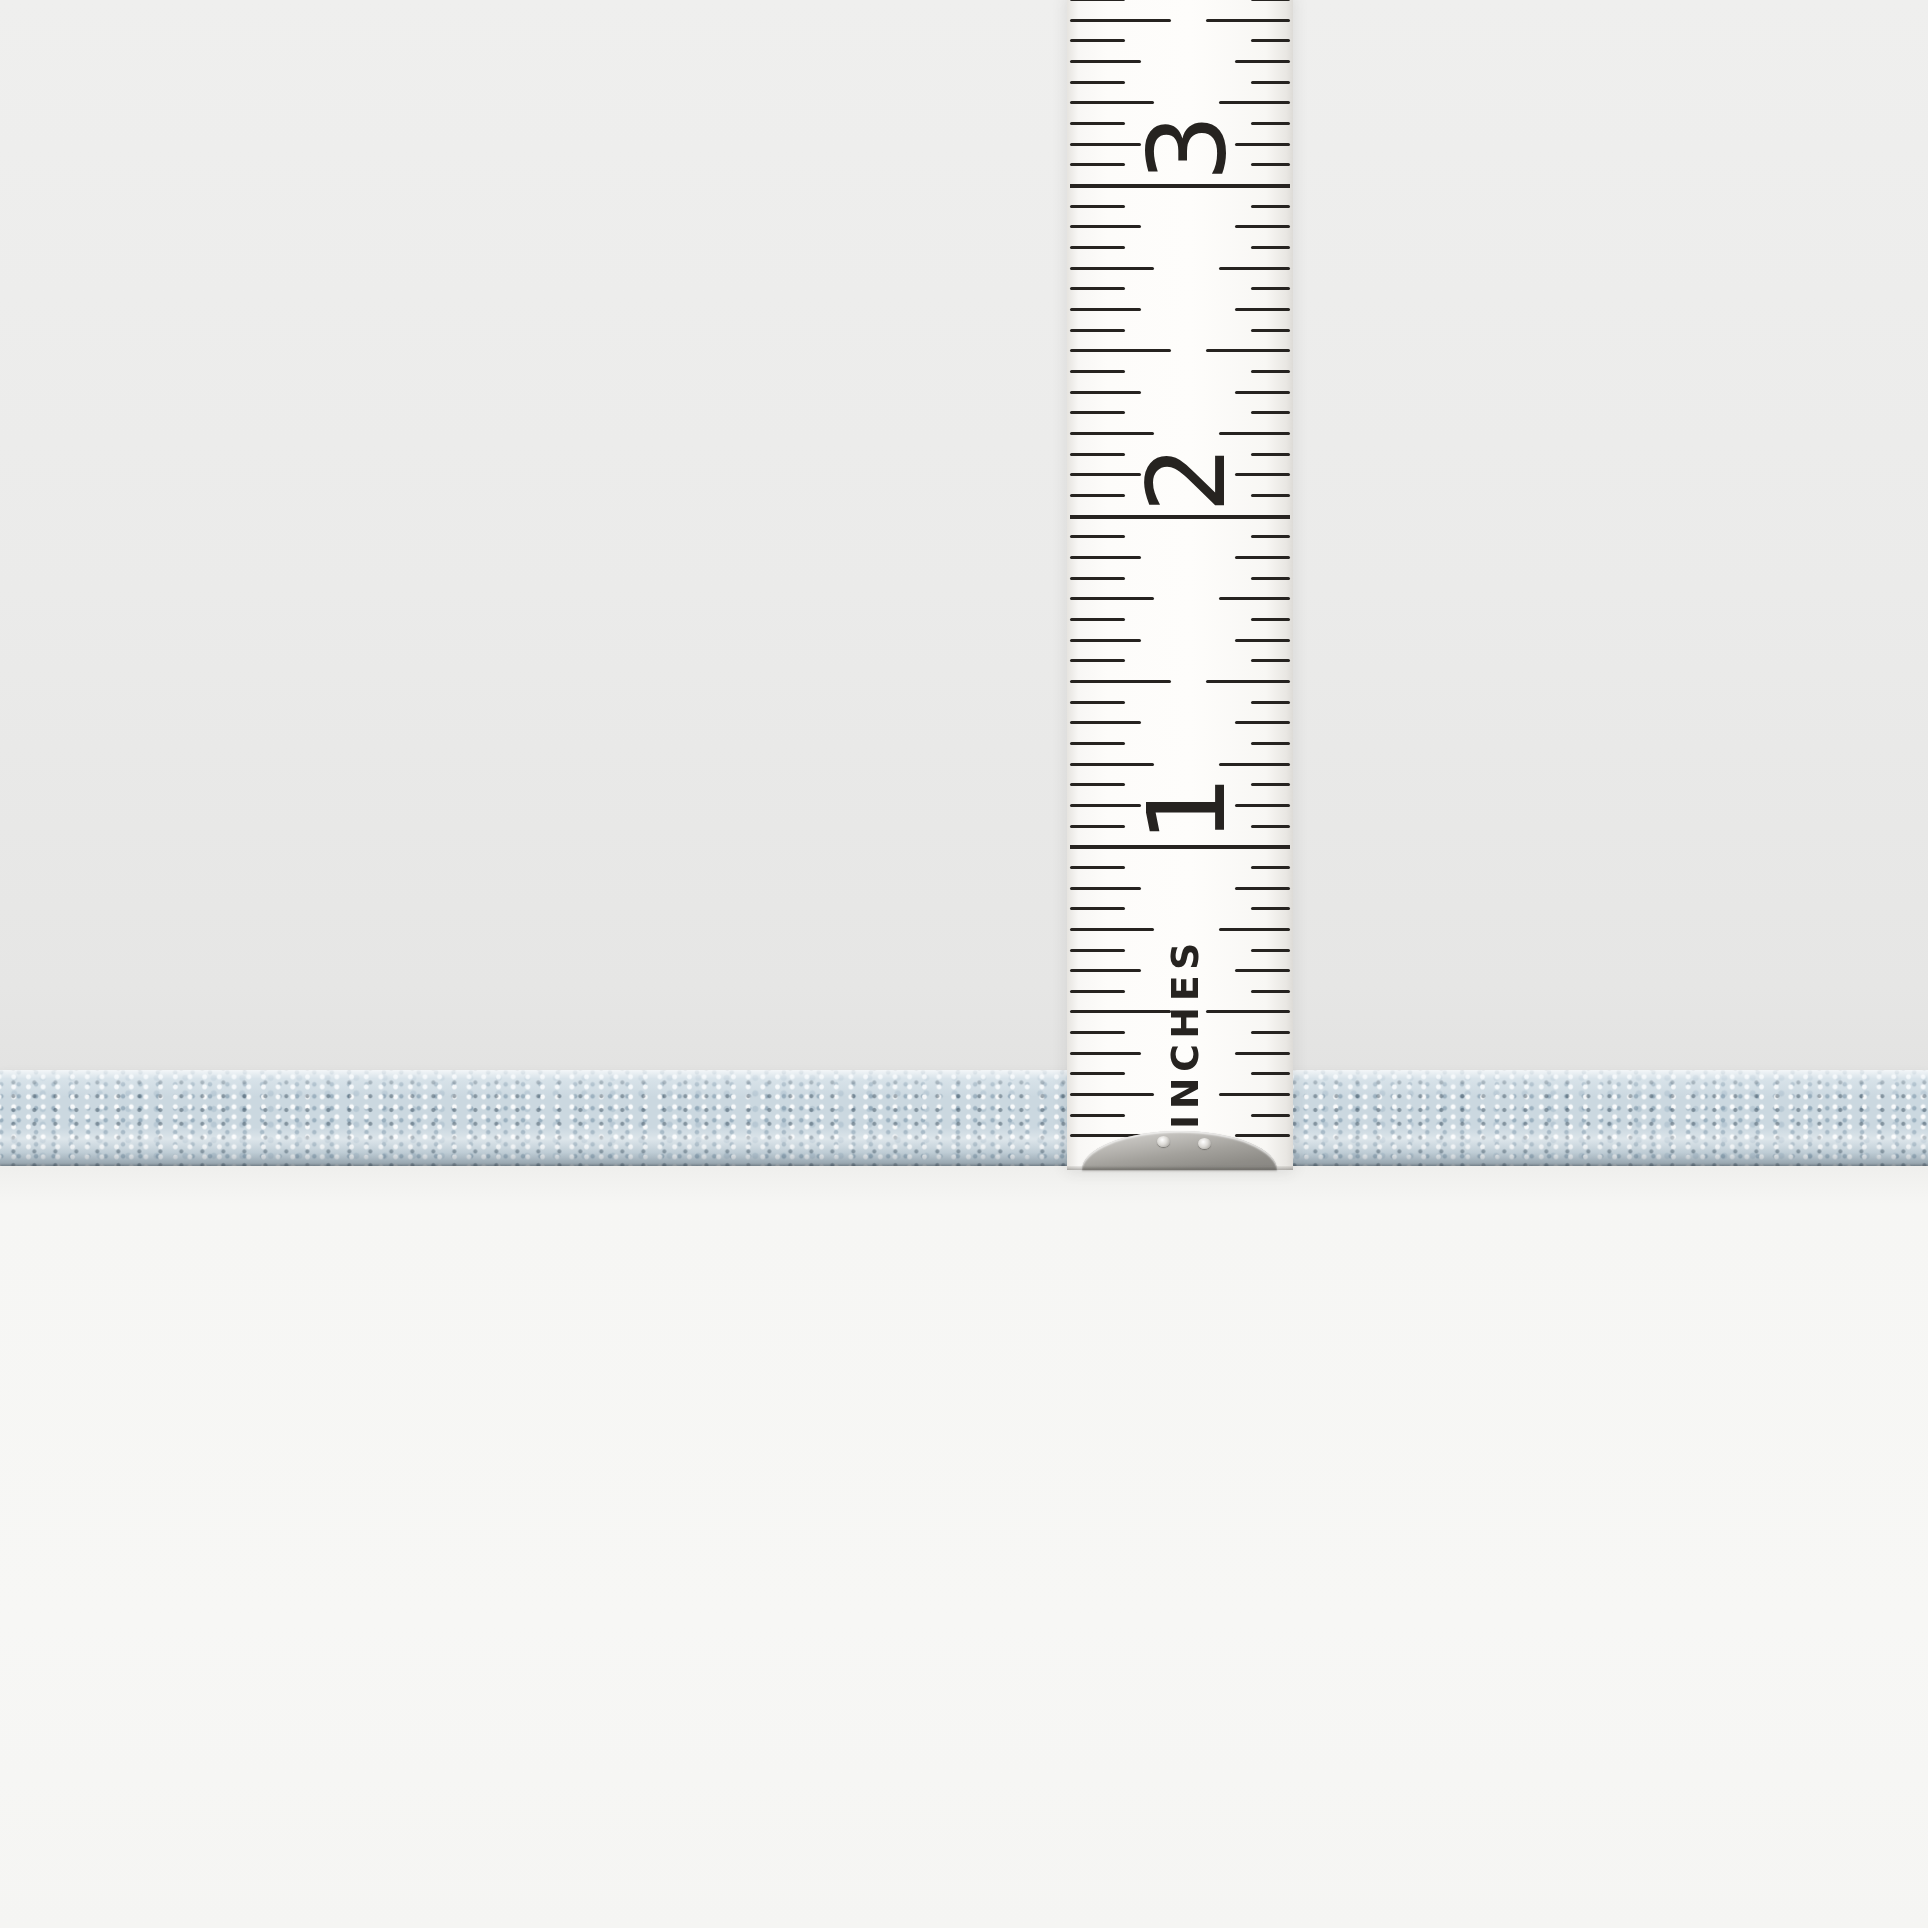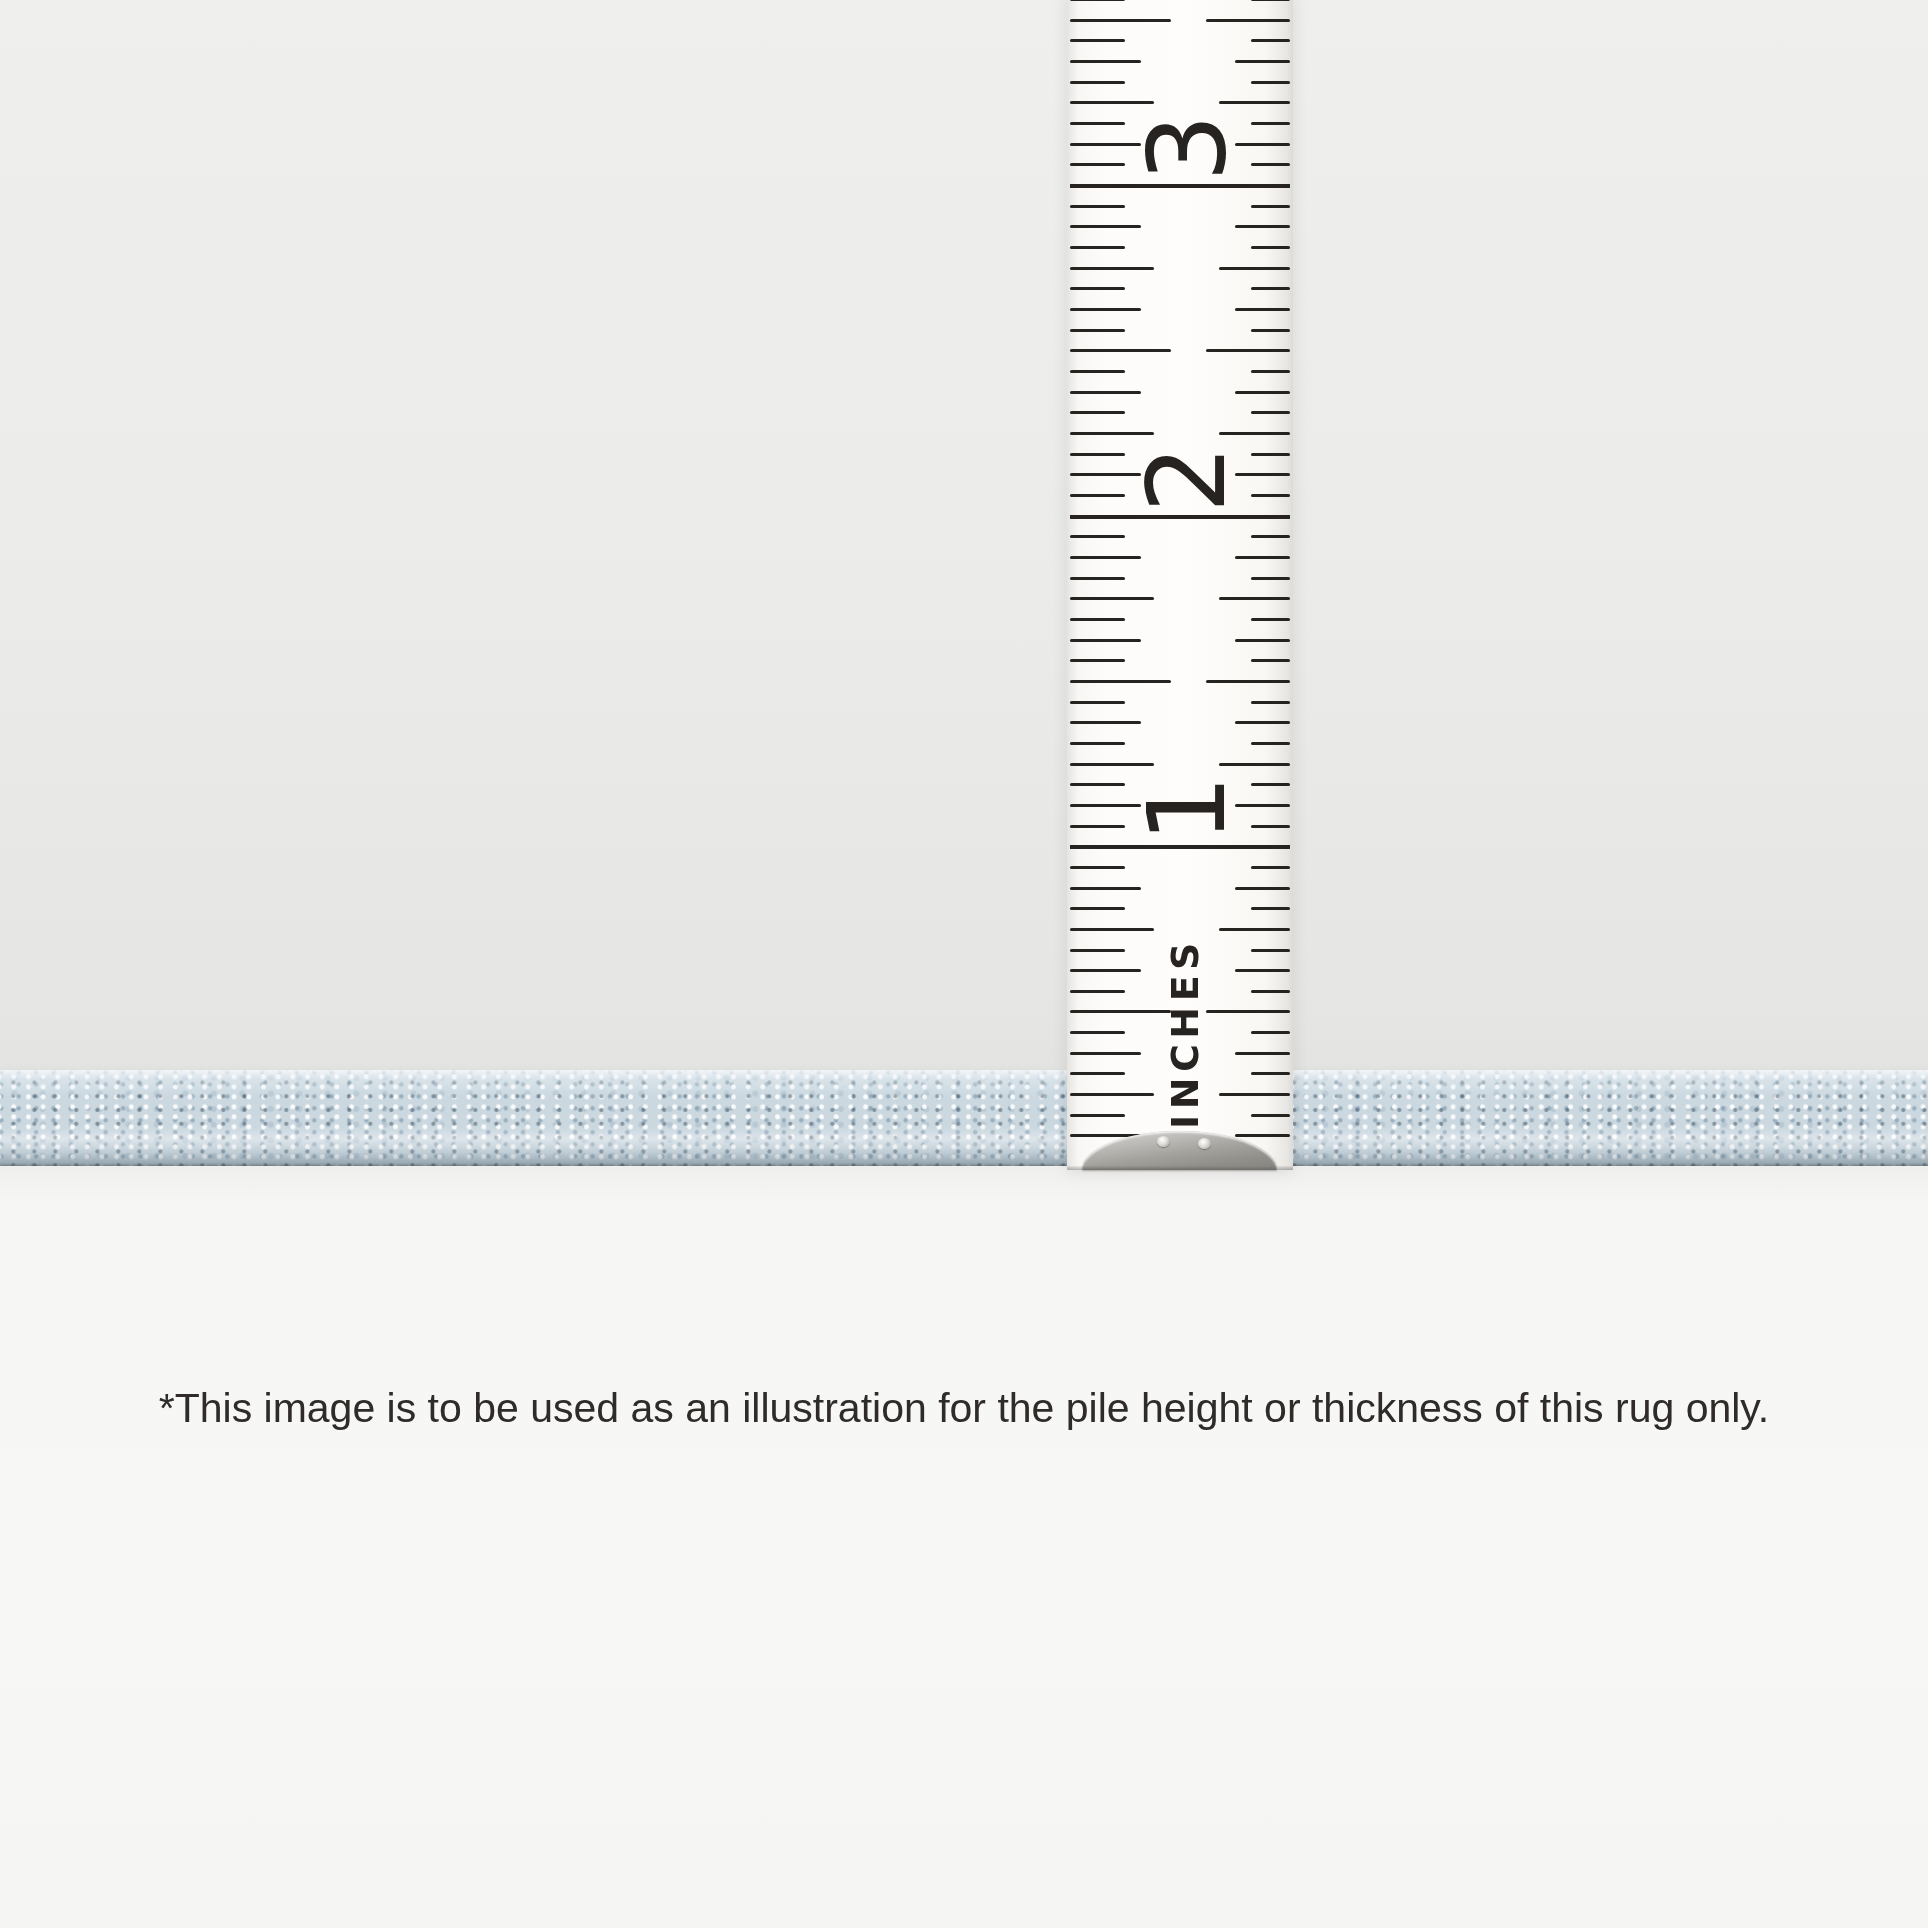--- a/index.html
+++ b/index.html
@@ -222,17 +222,16 @@
         <div class="tick R sixteenth" style="top: 5px;"></div>
       </div>
     <div class="inches-label">INCHES</div>
     <div class="metal-tip">
       <div class="rivet r1"></div>
       <div class="rivet r2"></div>
     </div>
   </div>
 
   <div class="caption">
-    <div>*This image is to be used as an illustration for the pile height or thickness of this rug only.</div>
   </div>
 
 </div>
 
 
 </body></html>

